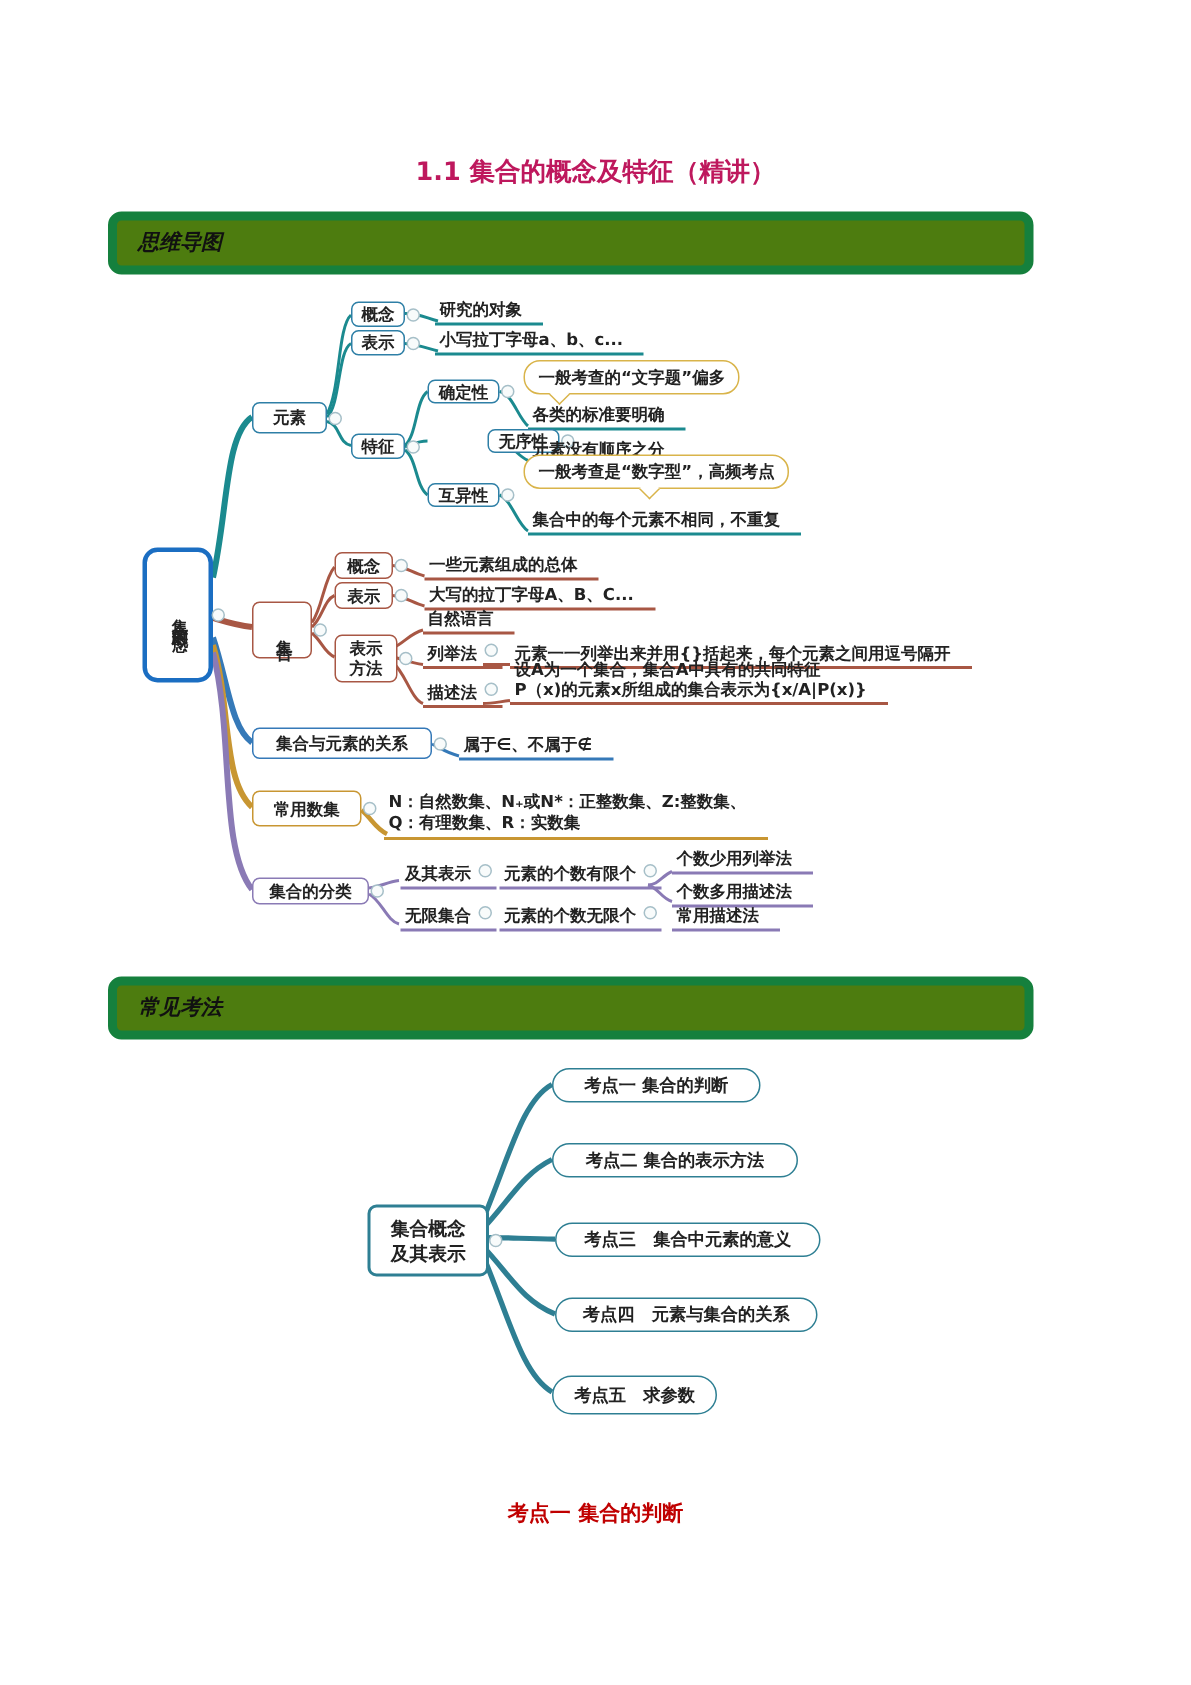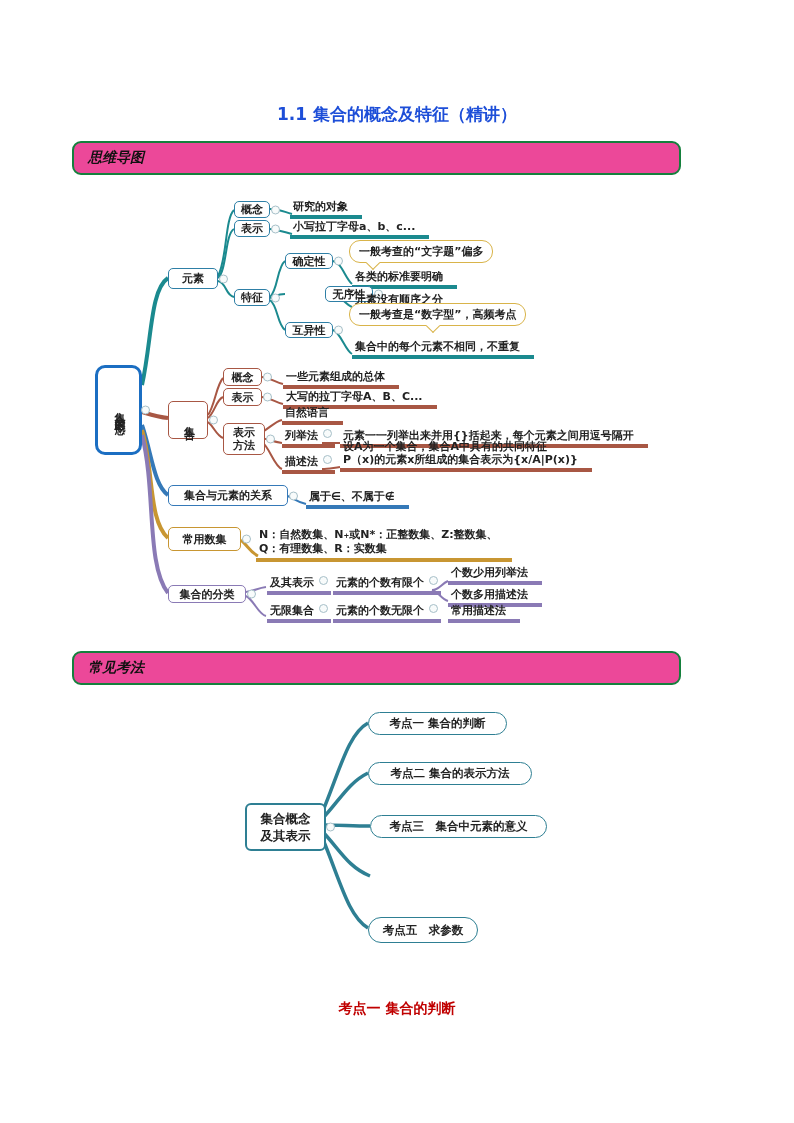--- a/index.html
+++ b/index.html
@@ -1,41 +1,41 @@
 <!DOCTYPE html>
 <html><head>
 <meta charset="utf-8">
 <style>
   html,body{margin:0;padding:0;}
   body{background:#fff;}
   .page{position:relative;width:794px;height:1123px;background:#fff;overflow:hidden;
         font-family:"DejaVu Sans",sans-serif;color:#1d1d1d;}
   .title{position:absolute;left:0;top:103px;width:794px;text-align:center;
-         font-size:17px;font-weight:bold;color:#1d4ed8;}
-  .banner{position:absolute;left:72px;width:591px;height:30px;background:#ec4899;
-          border:2px solid #15803d;border-radius:9px;display:flex;align-items:center;
+         font-size:17px;font-weight:bold;color:#be185d;}
+  .banner{position:absolute;left:72px;width:591px;height:30px;background:#4d7c0f;
+          border:6px solid #15803d;border-radius:9px;display:flex;align-items:center;
           padding-left:14px;box-sizing:content-box;}
   .banner .btxt{font-family:"DejaVu Serif",serif;font-style:italic;font-weight:bold;
           font-size:14px;color:#111;}
   .mm{position:absolute;left:0;width:794px;}
   .mm svg{position:absolute;left:0;top:0;pointer-events:none;}
   .box{position:absolute;background:#fff;border:1.6px solid #2e7fa6;border-radius:5px;
        display:flex;align-items:center;justify-content:center;font-size:11px;
        font-weight:bold;color:#222;white-space:nowrap;box-sizing:border-box;z-index:3;}
   .b-teal{border-color:#2e7fa6;}
   .b-brown{border-color:#a85744;}
   .b-blue{border-color:#3579b8;}
   .b-gold{border-color:#c89632;}
   .b-purple{border-color:#8a7ab5;}
   .b-root{border:3px solid #1b6ec2;border-radius:10px;}
   .vtext{writing-mode:vertical-rl;text-orientation:upright;letter-spacing:3px;}
   .circ{position:absolute;right:-11px;top:50%;transform:translateY(-50%);width:7px;height:7px;
         border:1px solid #a6bfc8;border-radius:50%;background:#f8fbfb;z-index:4;}
   .leaf{position:absolute;font-size:11px;font-weight:600;color:#222;white-space:nowrap;
-        border-bottom:4px solid #0f766e;padding:0 14px 2px 3px;line-height:13px;z-index:3;}
+        border-bottom:2px solid #0f766e;padding:0 14px 2px 3px;line-height:13px;z-index:3;}
   .u-teal{border-bottom-color:#1b8a8f;}
   .u-brown{border-bottom-color:#a85744;}
   .u-blue{border-bottom-color:#3579b8;}
   .u-gold{border-bottom-color:#c89632;}
   .u-purple{border-bottom-color:#8a7ab5;}
   .lcirc{display:inline-block;width:7px;height:7px;border:1px solid #a6bfc8;border-radius:50%;
         background:#f8fbfb;margin-left:5px;vertical-align:1px;}
   .callout{position:absolute;background:#fff;border:1.6px solid #d9b44a;border-radius:11px;
         font-size:11px;font-weight:bold;color:#222;white-space:nowrap;padding:3px 9px;z-index:5;}
   .callout::after{content:"";position:absolute;bottom:-6px;width:9px;height:9px;background:#fff;
@@ -224,18 +224,19 @@
       <path d="M322,137 C340,180 348,216 368,228" stroke="#2e7f93" stroke-width="3.5" fill="none"></path>
     </svg>
     <div class="root2" style="left:245px;top:103px;width:77px;height:44px;">
       <span>集合概念</span>
       <span>及其表示</span>
       <span class="circ"></span>
     </div>
     <div class="pill" style="left:368px;top:12px;width:139px;height:23px;">考点一 集合的判断</div>
     <div class="pill" style="left:370px;top:115px;width:177px;height:23px;">考点三　集合中元素的意义</div>
     <div class="pill" style="left:368px;top:62px;width:164px;height:23px;">考点二 集合的表示方法</div>
+    <div class="pill" style="left:370px;top:165px;width:175px;height:23px;">考点四　元素与集合的关系</div>
     <div class="pill" style="left:368px;top:217px;width:110px;height:26px;">考点五　求参数</div>
   </div>
 
   <div class="footer-head">考点一 集合的判断</div>
 
 </div>
 
 </body></html>

